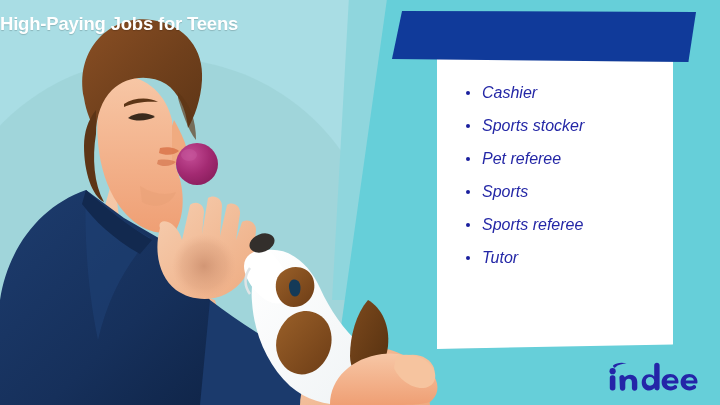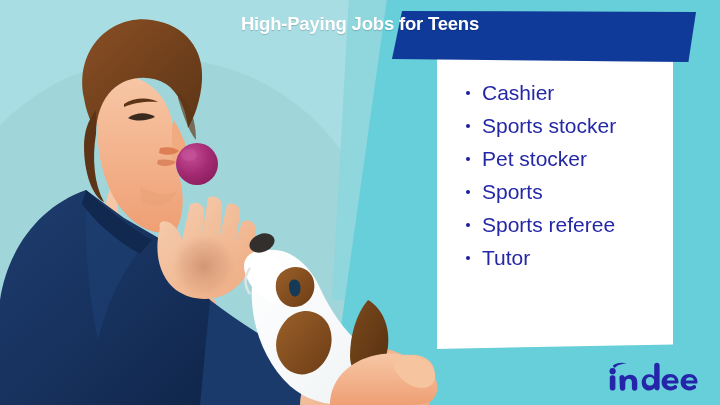--- a/index.html
+++ b/index.html
@@ -38,38 +38,39 @@
 
   
   .banner{
     position:absolute;left:392px;top:11px;width:304px;height:51px;
     background:#103a9a;
     clip-path:polygon(3.3% 0%, 100% 2%, 97.5% 100%, 0% 94%);
     box-shadow:0 3px 6px rgba(10,40,90,.22);
   }
   .banner-title{
     position:absolute;left:0;right:0;top:13px;
-    text-align:center;color:#ffffff;
+    color:#ffffff;
     font-size:18.5px;font-weight:bold;letter-spacing:-0.2px;
     text-shadow:0 1px 1px rgba(0,0,0,.18);
     white-space:nowrap;
   }
 
   
   .joblist{
     position:absolute;left:460px;top:76px;width:215px;
     margin:0;padding:0;list-style:none;
   }
   .joblist li{
     position:relative;
     height:33px;line-height:33px;
     padding-left:22px;
     color:#2427a6;
-    font-size:21px;
+    font-size:16px;
     white-space:nowrap;
+    font-style:italic;
   }
   .joblist li .bullet{
     position:absolute;left:6px;top:50%;
     width:4px;height:4px;margin-top:-2px;border-radius:50%;
     background:#1a1f9e;
   }
 
   
   .logo{
     position:absolute;left:607px;top:362px;width:92px;height:30px;
@@ -220,21 +221,21 @@
     <li>
       <span class="bullet"></span>
       <span>Cashier</span>
     </li>
     <li>
       <span class="bullet"></span>
       <span>Sports stocker</span>
     </li>
     <li>
       <span class="bullet"></span>
-      <span>Pet stocker</span>
+      <span>Pet referee</span>
     </li>
     <li>
       <span class="bullet"></span>
       <span>Sports</span>
     </li>
     <li>
       <span class="bullet"></span>
       <span>Sports referee</span>
     </li>
     <li>

